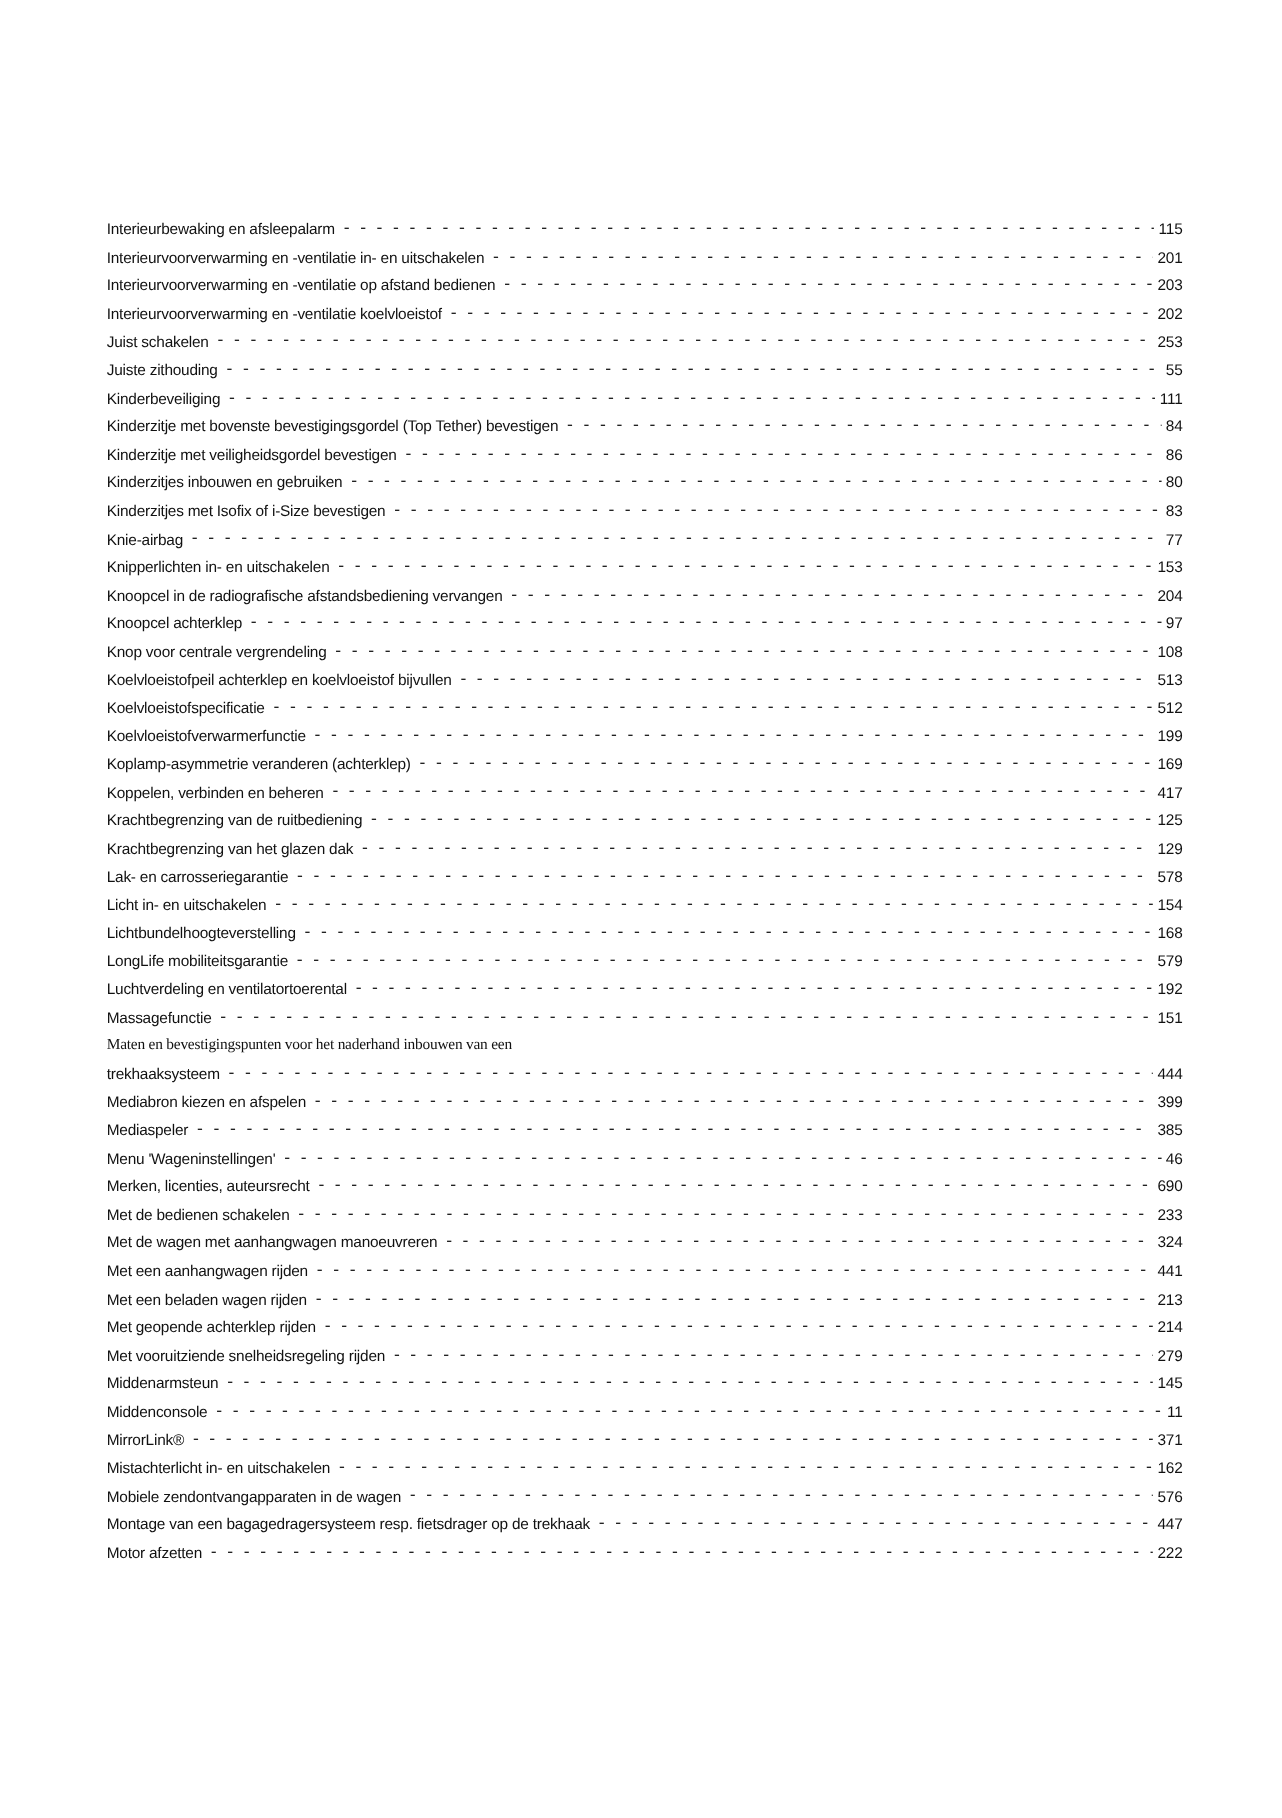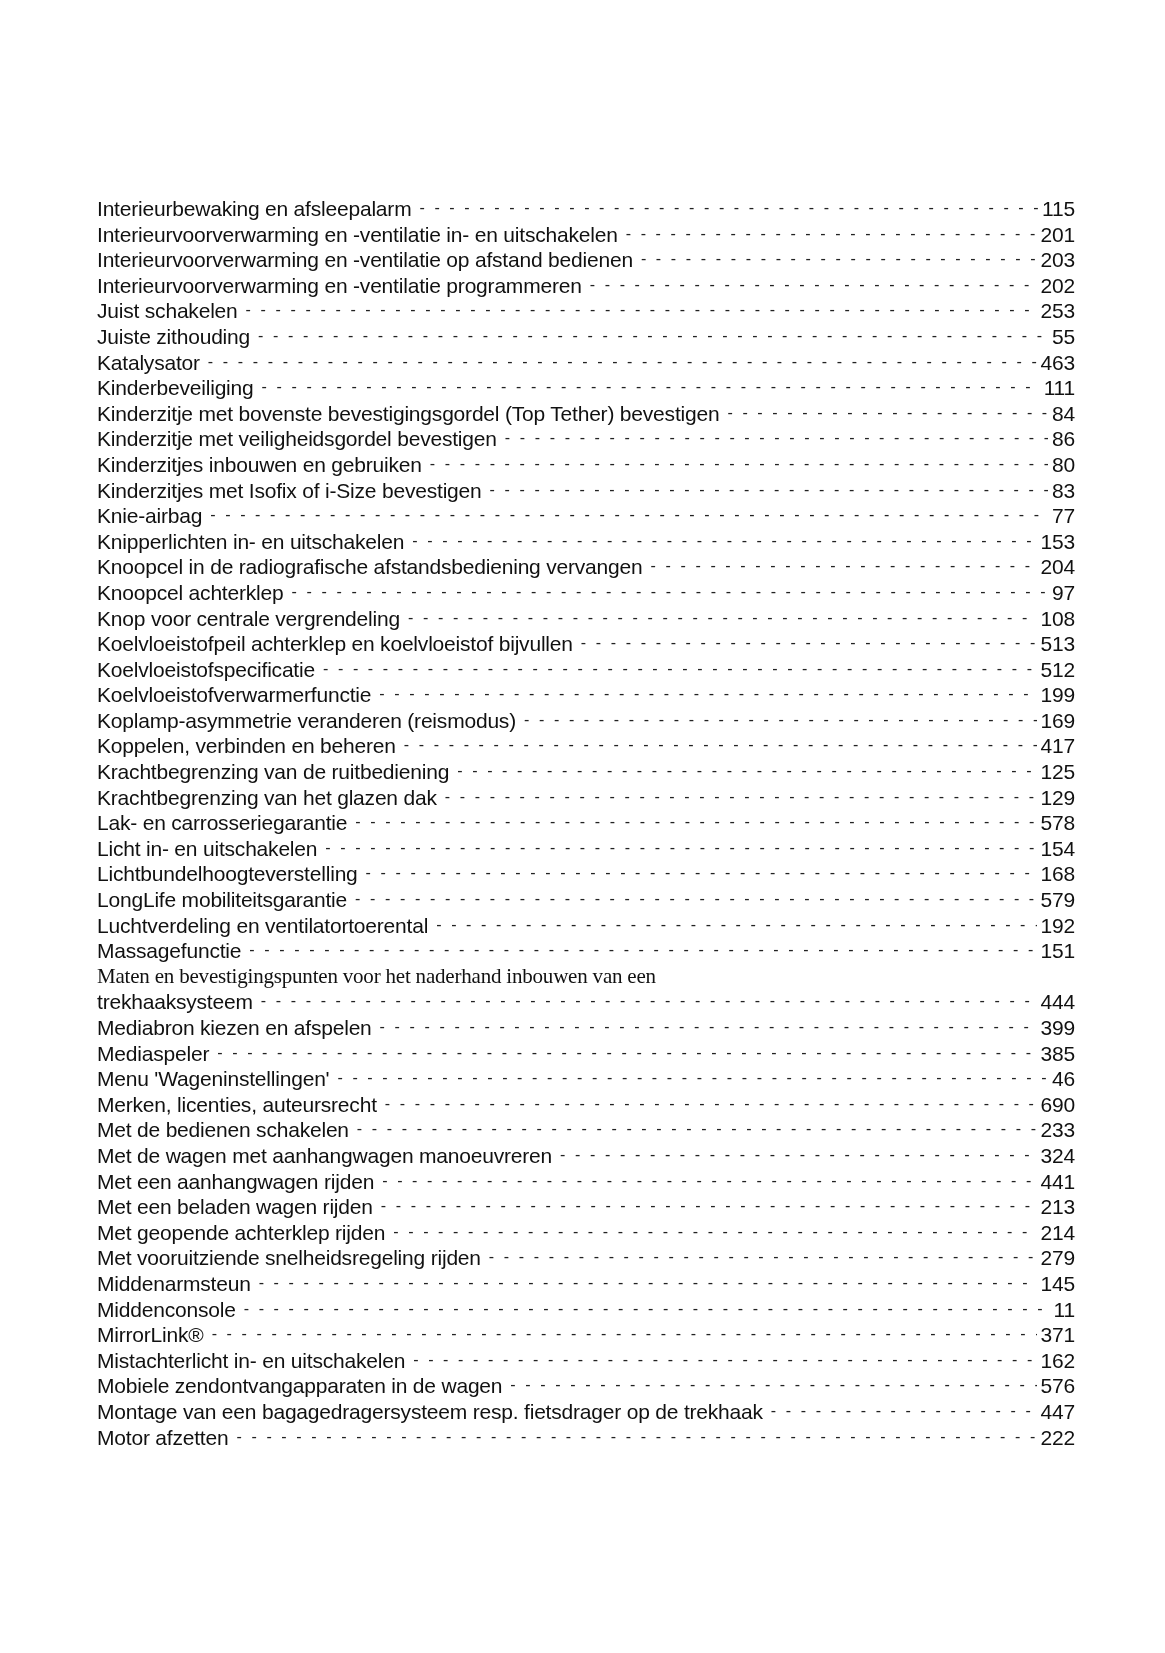--- a/index.html
+++ b/index.html
@@ -19,21 +19,21 @@
     position: absolute;
     left: 97px;
     top: 196px;
     width: 978px;
   }
   .entry {
     display: flex;
     align-items: flex-end;
     height: 25.6px;
     line-height: 25.6px;
-    font-size: 21px;
+    font-size: 14px;
     letter-spacing: -0.2px;
     white-space: nowrap;
   }
   .entry .term {
     flex: 0 0 auto;
   }
   .entry .leader {
     flex: 1 1 auto;
     overflow: hidden;
     margin: 0 4px 0 8px;
@@ -70,40 +70,35 @@
       <span class="term">Interieurvoorverwarming en -ventilatie in- en uitschakelen</span>
       <span class="leader"></span>
       <span class="page">201</span>
     </div>
     <div class="entry">
       <span class="term">Interieurvoorverwarming en -ventilatie op afstand bedienen</span>
       <span class="leader"></span>
       <span class="page">203</span>
     </div>
     <div class="entry">
-      <span class="term">Interieurvoorverwarming en -ventilatie programmeren</span>
+      <span class="term">Interieurvoorverwarming en -ventilatie koelvloeistof</span>
       <span class="leader"></span>
       <span class="page">202</span>
     </div>
     <div class="entry">
       <span class="term">Juist schakelen</span>
       <span class="leader"></span>
       <span class="page">253</span>
     </div>
     <div class="entry">
       <span class="term">Juiste zithouding</span>
       <span class="leader"></span>
       <span class="page">55</span>
     </div>
     <div class="entry">
-      <span class="term">Katalysator</span>
-      <span class="leader"></span>
-      <span class="page">463</span>
-    </div>
-    <div class="entry">
       <span class="term">Kinderbeveiliging</span>
       <span class="leader"></span>
       <span class="page">111</span>
     </div>
     <div class="entry">
       <span class="term">Kinderzitje met bovenste bevestigingsgordel (Top Tether) bevestigen</span>
       <span class="leader"></span>
       <span class="page">84</span>
     </div>
     <div class="entry">
@@ -155,21 +150,21 @@
       <span class="term">Koelvloeistofspecificatie</span>
       <span class="leader"></span>
       <span class="page">512</span>
     </div>
     <div class="entry">
       <span class="term">Koelvloeistofverwarmerfunctie</span>
       <span class="leader"></span>
       <span class="page">199</span>
     </div>
     <div class="entry">
-      <span class="term">Koplamp-asymmetrie veranderen (reismodus)</span>
+      <span class="term">Koplamp-asymmetrie veranderen (achterklep)</span>
       <span class="leader"></span>
       <span class="page">169</span>
     </div>
     <div class="entry">
       <span class="term">Koppelen, verbinden en beheren</span>
       <span class="leader"></span>
       <span class="page">417</span>
     </div>
     <div class="entry">
       <span class="term">Krachtbegrenzing van de ruitbediening</span>

